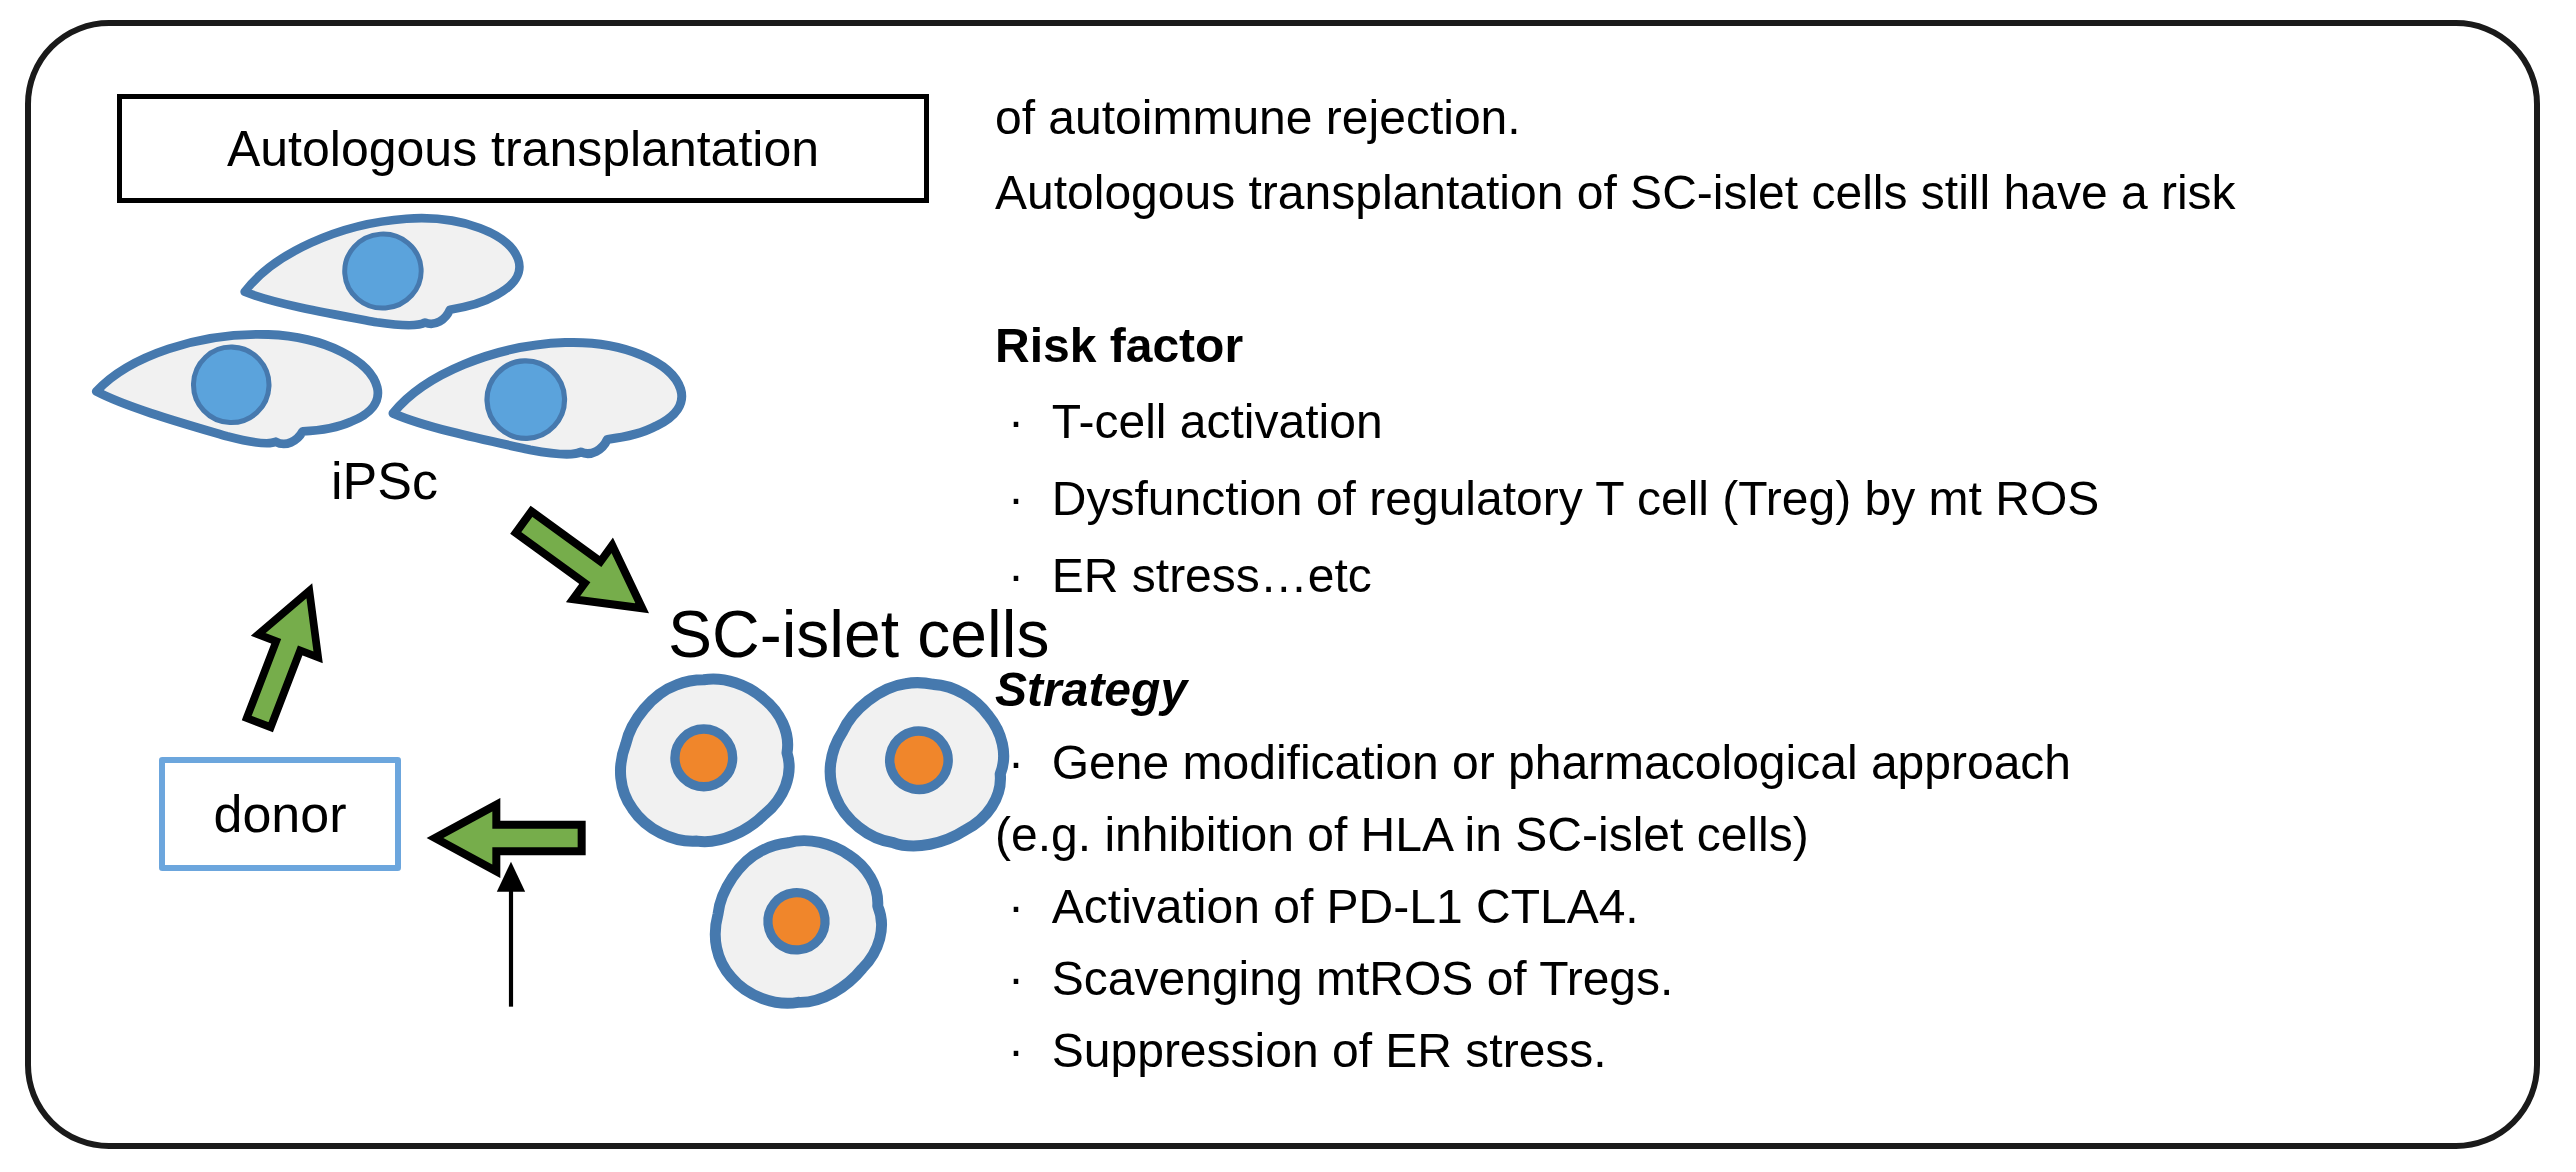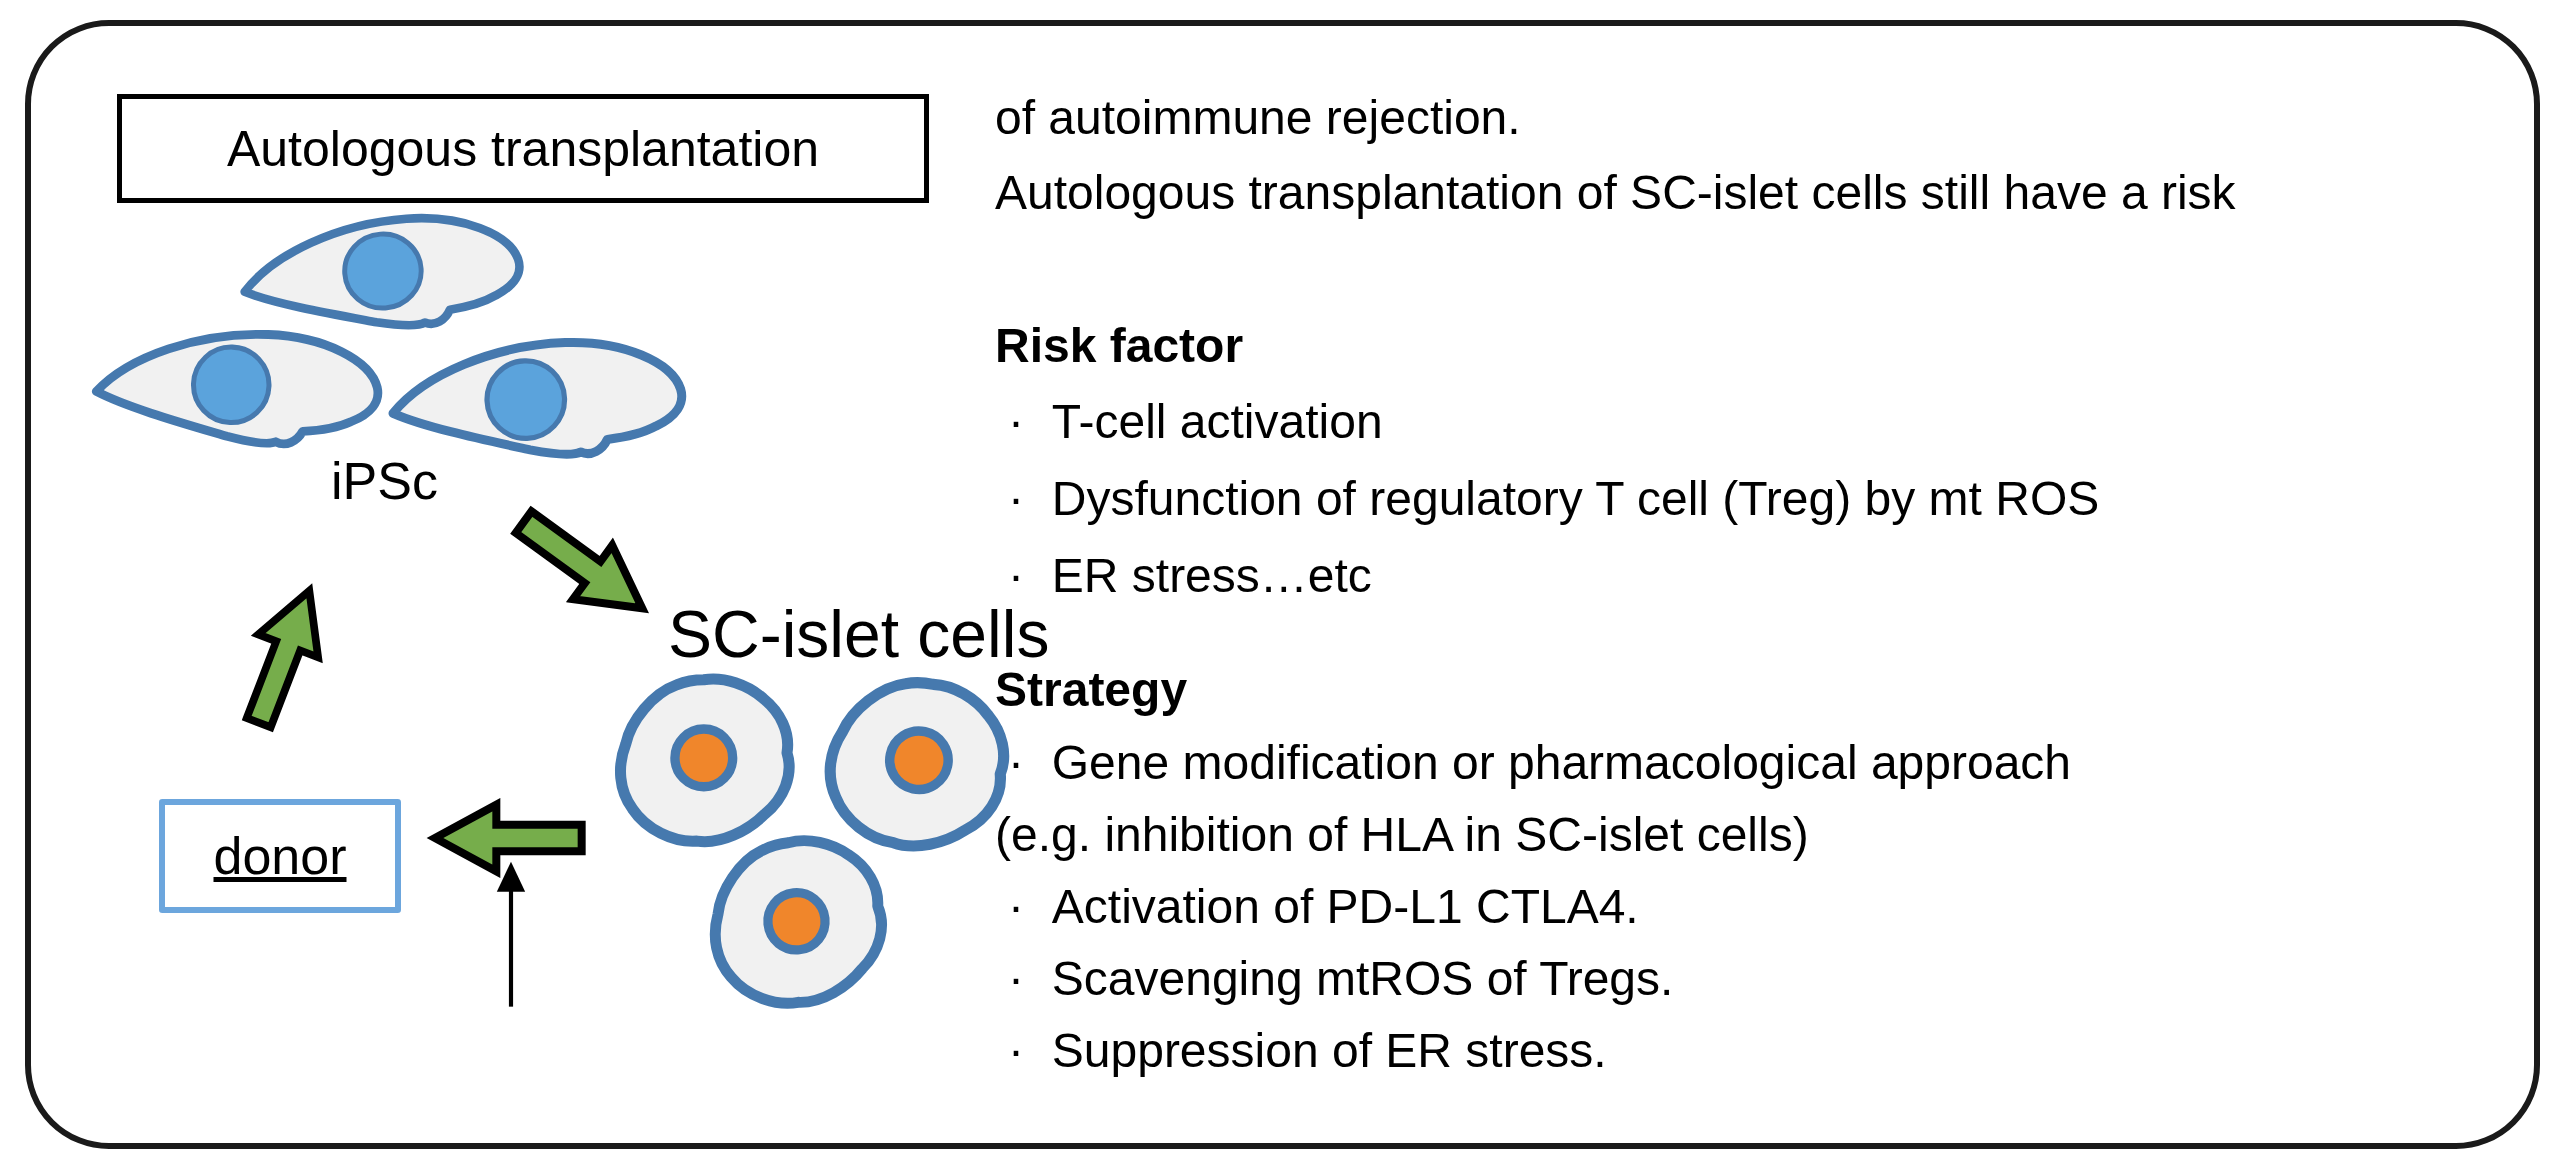--- a/index.html
+++ b/index.html
@@ -53,21 +53,21 @@
     line-height: 75px;
     white-space: nowrap;
   }
   .notes .heading {
     font-size: 48px;
     font-weight: bold;
     line-height: 75px;
     margin: 0;
   }
   .notes .heading.risk { margin-top: 78px; }
-  .notes .heading.strategy { margin-top: 38px; }
+  .notes .heading.strategy { margin-top: 38px; font-style: italic; }
   .notes ul {
     list-style: none;
     margin: 0; padding: 0;
   }
   .notes li {
     font-size: 48px;
     white-space: nowrap;
   }
   .notes .risk-list li { line-height: 77px; padding-left: 8.4px; }
   .notes .strategy-list li { line-height: 72px; padding-left: 8.4px; }
@@ -84,31 +84,30 @@
     position: absolute;
     font-size: 52px;
     white-space: nowrap;
   }
   #ipsc-label     { left: 331px;  top: 451px; }
   #sc-islet-label { left: 668px;  top: 596px; font-size: 66px; }
   #autoimmune-label { left: 210px; top: 1039px; }
   
   .donor-box {
     position: absolute;
-    left: 159px; top: 799px;
+    left: 159px; top: 757px;
     width: 242px; height: 114px;
     border: 6.7px solid var(--donor-border, #6CA6DD);
     border-radius: 3.3px;
     box-sizing: border-box;
     background: #fff;
     display: flex;
     align-items: center;
     justify-content: center;
     font-size: 52px;
-    text-decoration: underline;
   }
   
   .cell-body {
     fill: var(--cell-fill, #F1F1F1);
     stroke: var(--cell-outline, #4679AE);
     stroke-width: 7;
     stroke-linejoin: round;
   }
   .ipsc-nucleus {
     fill: var(--ipsc-nucleus, #5BA3DC);

